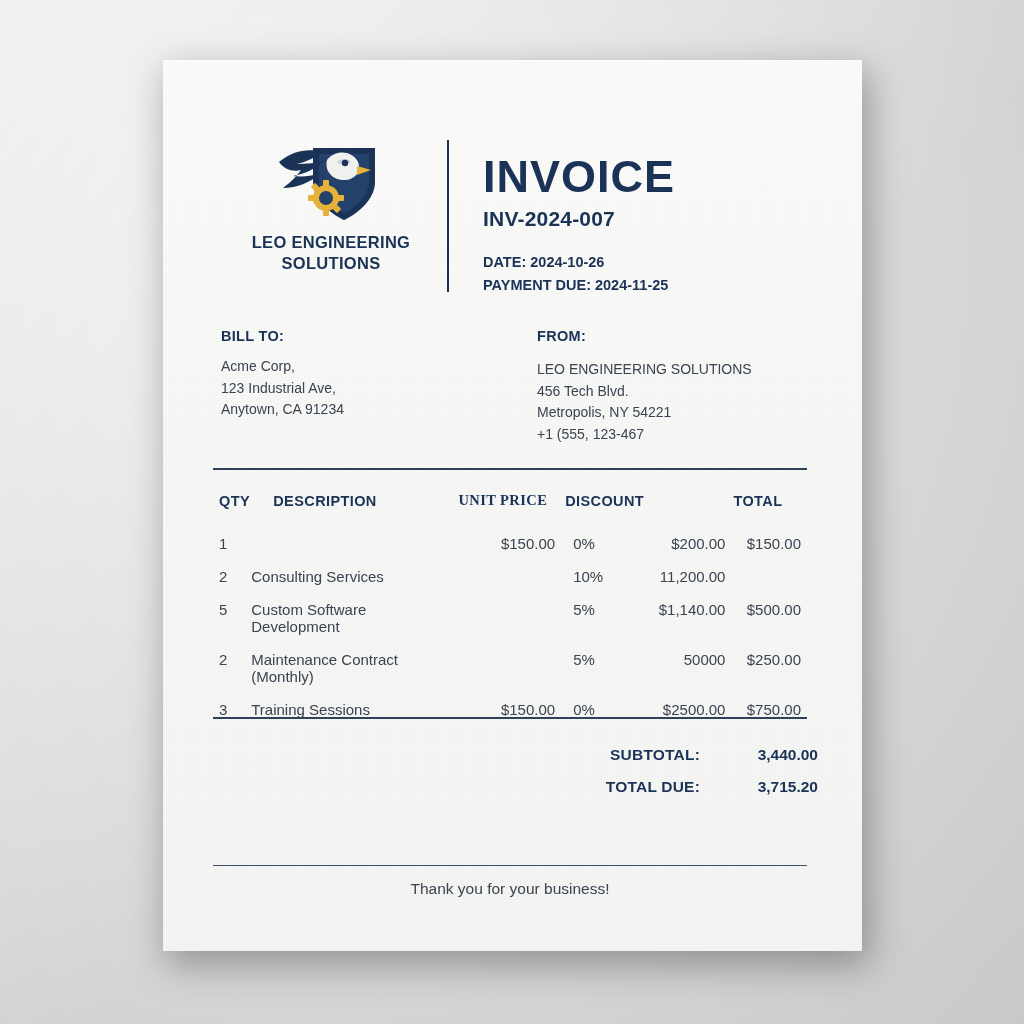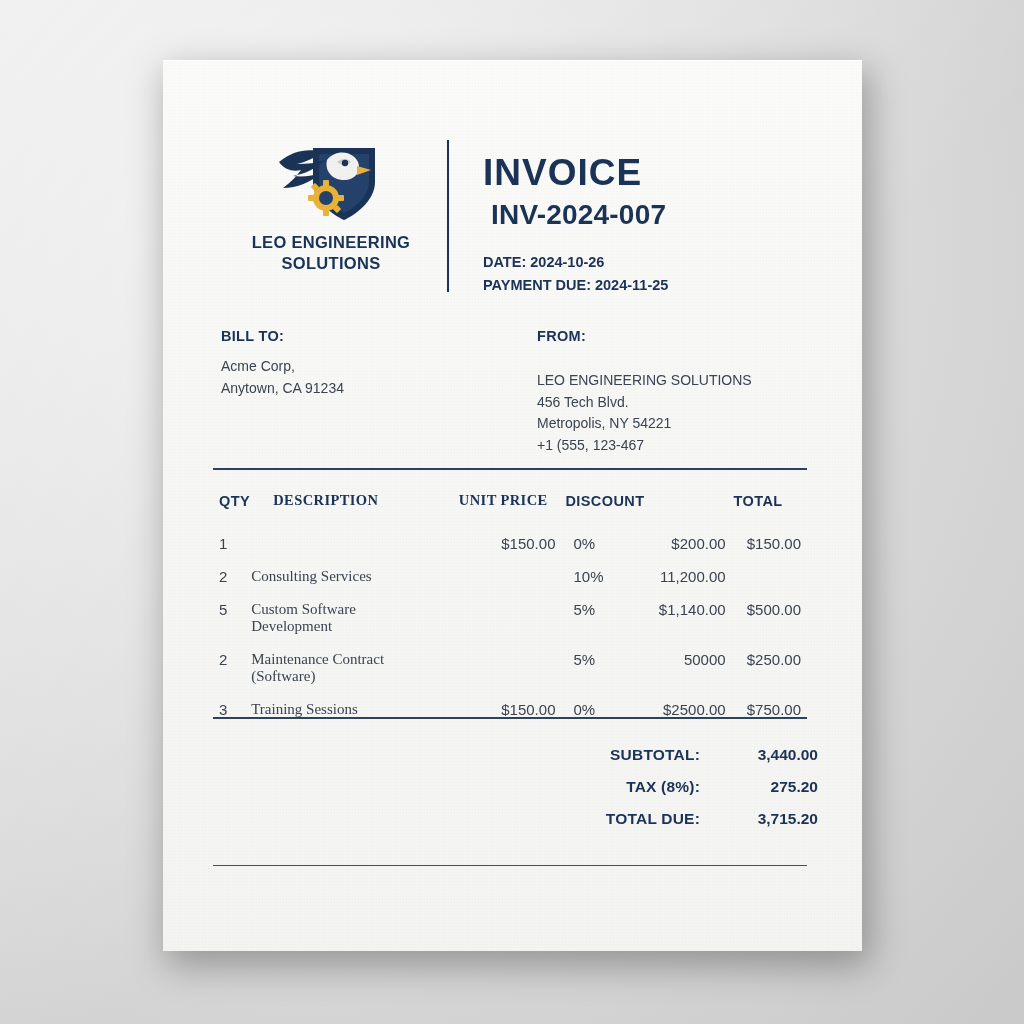--- a/index.html
+++ b/index.html
@@ -95,32 +95,32 @@
     align-self: stretch;
     background: #1b3357;
     margin: 14px 34px 0 6px;
     height: 152px;
   }
   .title-block {
     padding-top: 28px;
   }
   .inv-title {
     color: #1b3357;
-    font-size: 37px;
+    font-size: 45px;
     font-weight: bold;
     letter-spacing: 1px;
     line-height: 1;
     margin: 0 0 8px 0;
   }
   .inv-number {
     color: #1b3357;
-    font-size: 28px;
+    font-size: 21px;
     font-weight: bold;
     letter-spacing: .2px;
-    margin: 0 0 20px 8px;
+    margin: 0 0 20px 0;
   }
   .inv-meta {
     color: #1b3357;
     font-size: 14.5px;
     font-weight: bold;
     line-height: 1.6;
   }
 
   
   .parties {
@@ -132,21 +132,21 @@
   }
   .party { width: 50%; }
   .party.right { padding-left: 42px; }
   .party-head {
     color: #1b3357;
     font-weight: bold;
     font-size: 14.5px;
     letter-spacing: .3px;
     margin-bottom: 12px;
   }
-  .party.right .party-head { margin-bottom: 26px; }
+  .party.right .party-head { margin-bottom: 15px; }
   .party-line {
     color: #3b4451;
     font-size: 14px;
     line-height: 1.55;
   }
 
   
   .rule {
     position: absolute;
     left: 50px;
@@ -174,21 +174,21 @@
     text-align: left;
     white-space: nowrap;
   }
   table.items td {
     color: #3b4451;
     font-size: 15px;
     padding: 8px 0;
     vertical-align: top;
   }
   .c-qty   { width: 34px; text-align: left; padding-left: 6px !important; }
-  .c-desc  { width: 238px; text-align: left; font-family: Liberation Serif, serif; }
+  .c-desc  { width: 238px; text-align: left; }
   .c-price { width: 108px; text-align: right; padding-right: 6px !important; }
   .c-disc  { width: 42px; text-align: left; padding-left: 12px !important; }
   .c-damt  { width: 96px; text-align: right; padding-right: 4px !important; }
   .c-total { width: 92px; text-align: right; padding-right: 6px !important; margin-left: 9px; }
 
   th.c-desc { padding-left: 22px !important; }
   th.c-price { text-align: left; padding-left: 26px !important; font-family: Liberation Serif, serif; }
   th.c-disc { text-align: left; padding-left: 4px !important; }
   th.c-damt { text-align: left; padding-left: 6px !important; }
   th.c-total { text-align: left; padding-left: 4px !important; }
@@ -272,20 +272,21 @@
         <div class="inv-number">INV-2024-007</div>
         <div class="inv-meta">DATE: 2024-10-26</div>
         <div class="inv-meta">PAYMENT DUE: 2024-11-25</div>
       </div>
     </div>
 
     <div class="parties">
       <div class="party left">
         <div class="party-head">BILL TO:</div>
         <div class="party-line">Acme Corp,</div>
+        <div class="party-line">123 Industrial Ave,</div>
         <div class="party-line">Anytown, CA 91234</div>
       </div>
       <div class="party right">
         <div class="party-head">FROM:</div>
         <div class="party-line">LEO ENGINEERING SOLUTIONS</div>
         <div class="party-line">456 Tech Blvd.</div>
         <div class="party-line">Metropolis, NY 54221</div>
         <div class="party-line">+1 (555, 123-467</div>
       </div>
     </div>
@@ -325,21 +326,21 @@
         <tr>
           <td class="c-qty">5</td>
           <td class="c-desc">Custom Software Development</td>
           <td class="c-price"></td>
           <td class="c-disc">5%</td>
           <td class="c-damt">$1,140.00</td>
           <td class="c-total">$500.00</td>
         </tr>
         <tr>
           <td class="c-qty">2</td>
-          <td class="c-desc">Maintenance Contract (Software)</td>
+          <td class="c-desc">Maintenance Contract (Monthly)</td>
           <td class="c-price"></td>
           <td class="c-disc">5%</td>
           <td class="c-damt">50000</td>
           <td class="c-total">$250.00</td>
         </tr>
         <tr>
           <td class="c-qty">3</td>
           <td class="c-desc">Training Sessions</td>
           <td class="c-price">$150.00</td>
           <td class="c-disc">0%</td>
@@ -348,24 +349,21 @@
         </tr>
       </tbody>
     </table>
 
     <div class="totals">
       <div class="totals-row">
         <span class="totals-label">SUBTOTAL:</span>
         <span class="totals-value">3,440.00</span>
       </div>
       <div class="totals-row">
-        <span class="totals-label">TAX (8%):</span>
-        <span class="totals-value">275.20</span>
-      </div>
-      <div class="totals-row">
         <span class="totals-label">TOTAL DUE:</span>
         <span class="totals-value">3,715.20</span>
       </div>
     </div>
 
+    <div class="footer">Thank you for your business!</div>
 
   </div>
 </div>
 
 </body></html>

